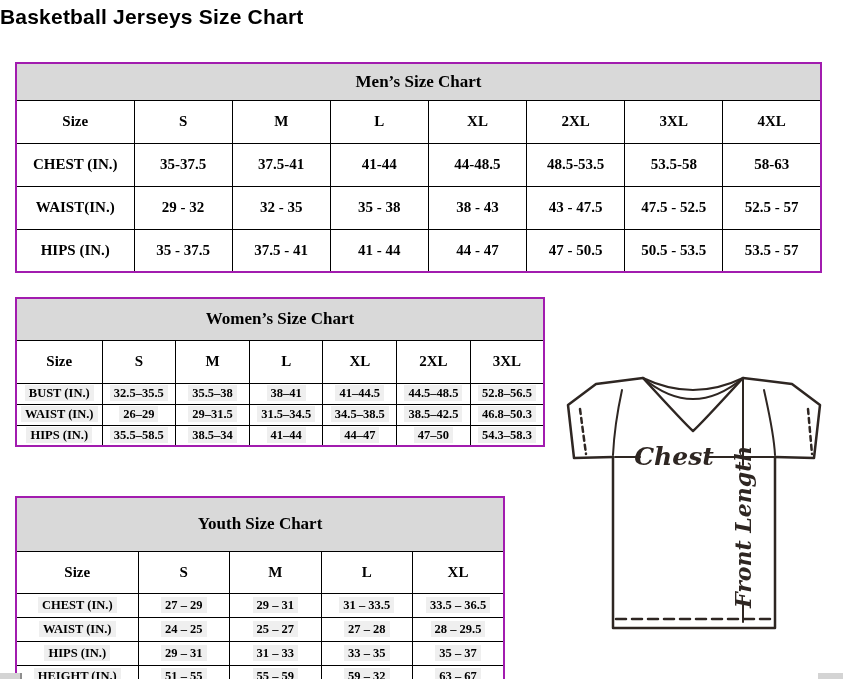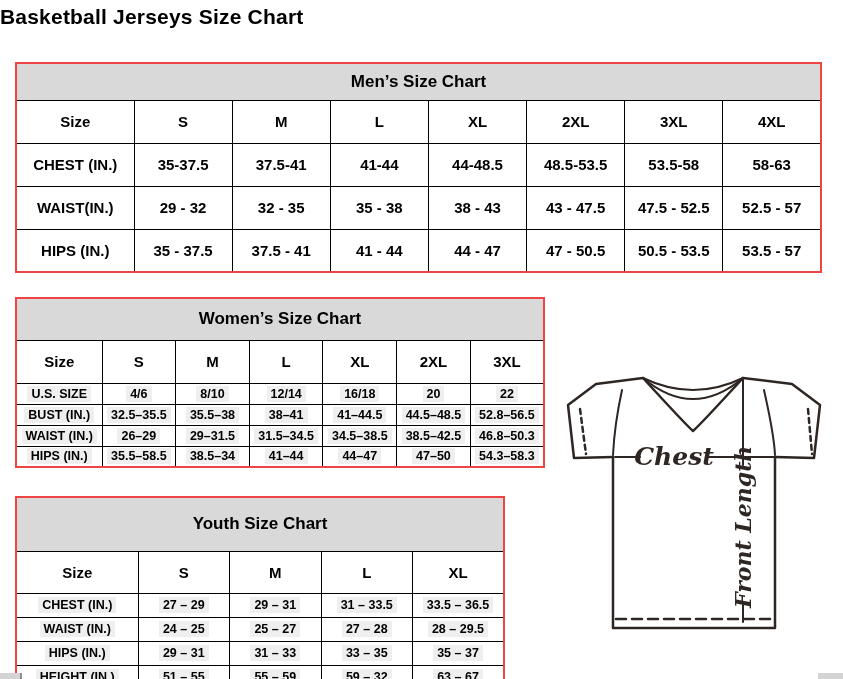--- a/index.html
+++ b/index.html
@@ -9,21 +9,21 @@
     position: relative; width: 843px; height: 679px;
     background: #ffffff; overflow: hidden; color:#000;
   }
   #page-title {
     position: absolute; top: 5px; left: 0; width: 100%;
     text-align: left; font-size: 21px; font-weight: bold; color:#000;
     letter-spacing: 0.2px;
   }
   table.chart {
     position: absolute; border-collapse: collapse; table-layout: fixed;
-    border: 2px solid #ef4444; background: #fff;
+    border: 2px solid #a21caf; background: #fff; font-family: Liberation Serif, serif;
   }
   table.chart th, table.chart td {
     border: 1px solid #000; text-align: center; vertical-align: middle;
     font-weight: bold; padding: 0; overflow: hidden; white-space: nowrap;
   }
   table.chart .band { background: #d9d9d9; font-size: 17px; }
   
   #mens { left: 15px; top: 62px; width: 807px; }
   #mens .band-row { height: 37px; }
   #mens .head-row { height: 43px; font-size: 15px; }
@@ -138,29 +138,20 @@
         <tr class="head-row">
           <th>Size</th>
           <th>S</th>
           <th>M</th>
           <th>L</th>
           <th>XL</th>
           <th>2XL</th>
           <th>3XL</th>
         </tr>
         <tr class="data-row">
-          <td><span class="hl">U.S. SIZE</span></td>
-          <td><span class="hl">4/6</span></td>
-          <td><span class="hl">8/10</span></td>
-          <td><span class="hl">12/14</span></td>
-          <td><span class="hl">16/18</span></td>
-          <td><span class="hl">20</span></td>
-          <td><span class="hl">22</span></td>
-        </tr>
-        <tr class="data-row">
           <td><span class="hl">BUST (IN.)</span></td>
           <td><span class="hl">32.5–35.5</span></td>
           <td><span class="hl">35.5–38</span></td>
           <td><span class="hl">38–41</span></td>
           <td><span class="hl">41–44.5</span></td>
           <td><span class="hl">44.5–48.5</span></td>
           <td><span class="hl">52.8–56.5</span></td>
         </tr>
         <tr class="data-row">
           <td><span class="hl">WAIST (IN.)</span></td>

